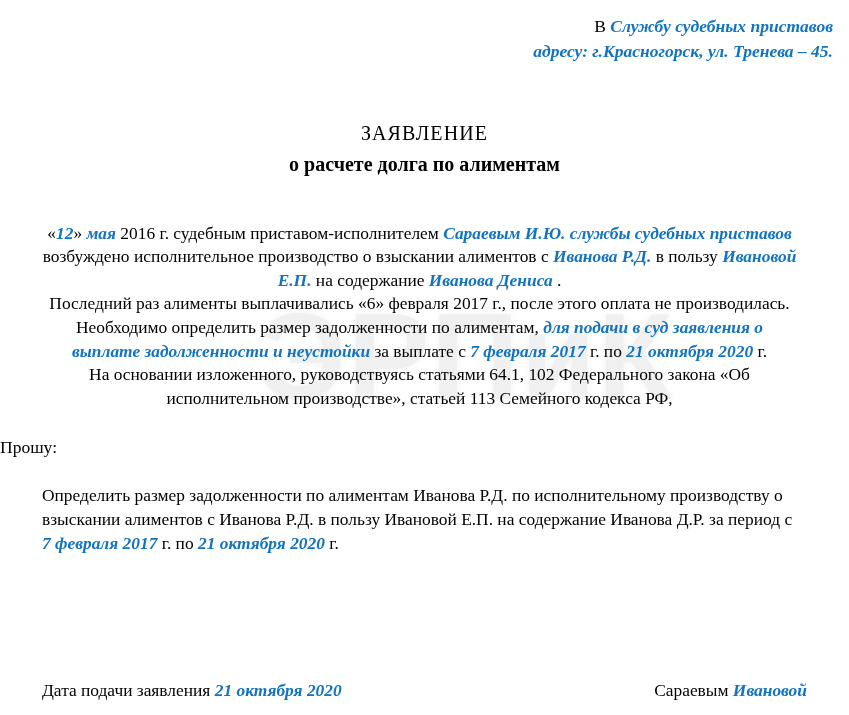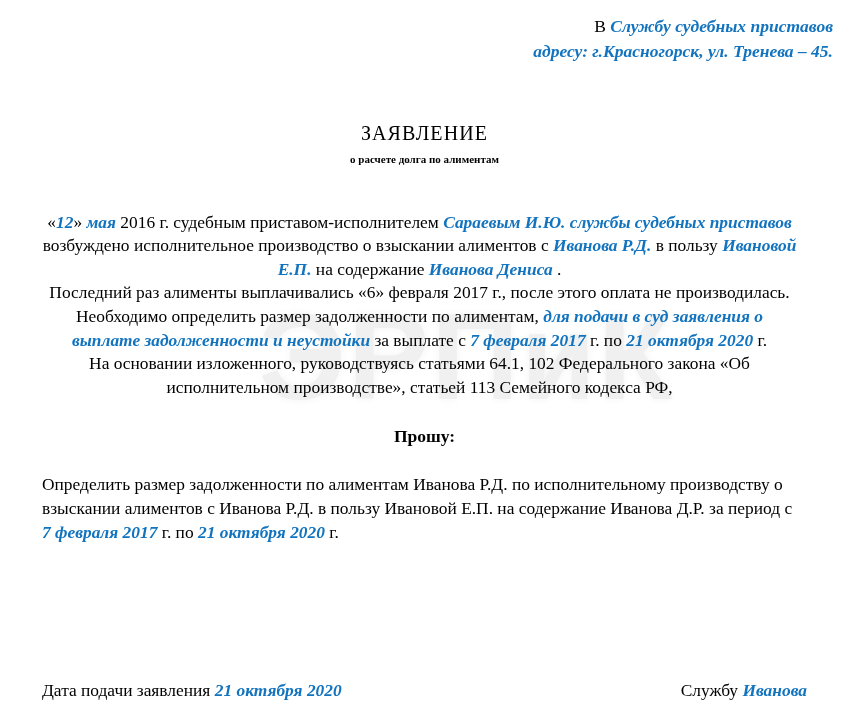--- a/index.html
+++ b/index.html
@@ -72,39 +72,38 @@
     text-align: center;
     margin-top: 58px;
   }
   .doc-title {
     font-size: 20px;
     font-weight: normal;
     letter-spacing: 1.1px;
     margin: 0;
   }
   .doc-subtitle {
-    font-size: 11px;
+    font-size: 20px;
     font-weight: bold;
     margin: 8px 0 0 0;
   }
 
   
   .body-block {
     margin: 46px 52px 0 42px;
     font-size: 17.4px;
     line-height: 1.355;
     text-align: center;
   }
   .para {
     margin: 0;
   }
 
   .proshu {
-    text-align: center;
-    font-weight: bold;
+    font-weight: normal;
     font-size: 17.5px;
     margin: 27px 0 0 0;
   }
 
   .request-block {
     margin: 26px 52px 8px 42px;
     font-size: 17.4px;
     line-height: 1.36;
   }
 
@@ -157,16 +156,16 @@
     <div class="proshu">Прошу:</div>
 
     <div class="request-block">
       <p class="para"><span>Определить размер задолженности по алиментам Иванова Р.Д. по исполнительному производству о взыскании алиментов с  Иванова Р.Д. в пользу Ивановой Е.П.  на содержание  Иванова Д.Р. за период с </span><span class="blue">7 февраля 2017</span><span> г. по </span><span class="blue">21 октября 2020</span><span> г.</span></p>
     </div>
 
   </div>
 
   <div class="footer">
     <div class="footer-left"><span>Дата подачи заявления </span><span class="blue">21 октября 2020</span></div>
-    <div class="footer-right"><span>Службу </span><span class="blue">Иванова</span></div>
+    <div class="footer-right"><span>Сараевым </span><span class="blue">Ивановой</span></div>
   </div>
 
 </div>
 
 </body></html>

